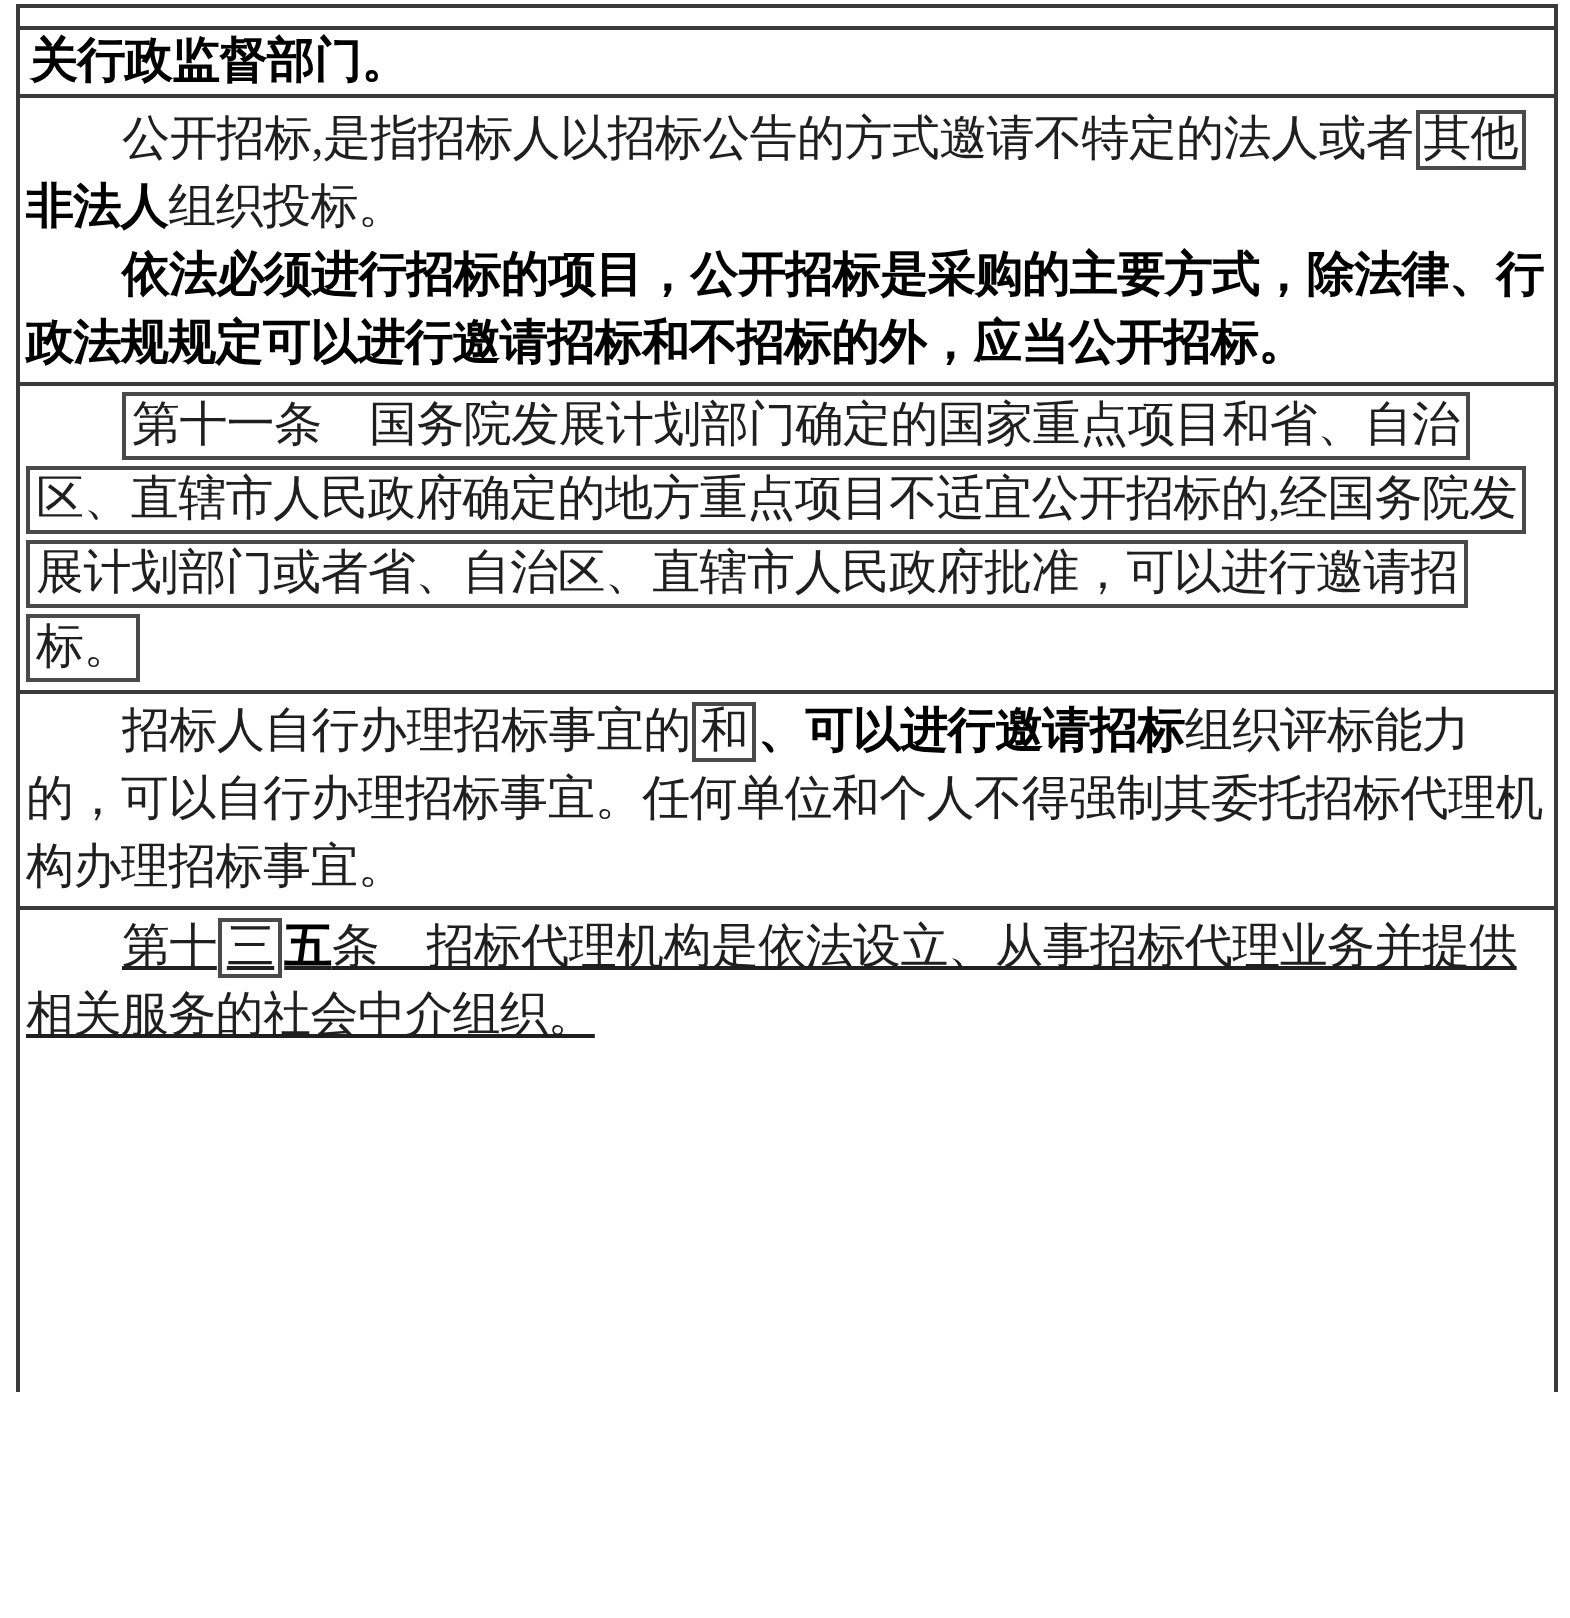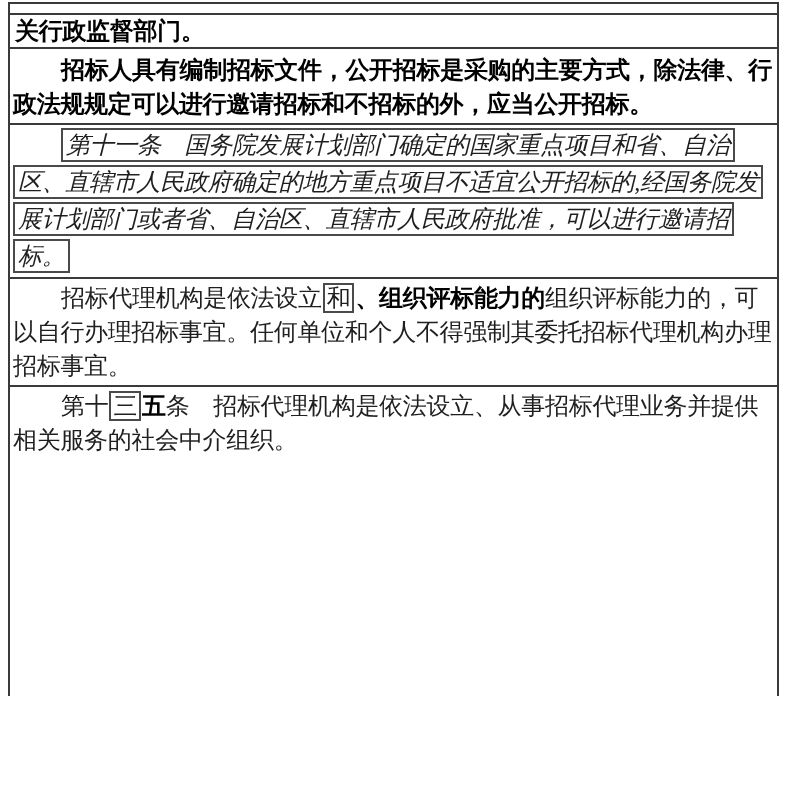--- a/index.html
+++ b/index.html
@@ -12,28 +12,28 @@
     font-family:"Liberation Serif","DejaVu Serif",serif;
     font-size:24px; line-height:34px; letter-spacing:-0.3px;
     color:var(--text);
   }
   .doc-table{
     position:absolute; left:8px; top:2px; width:771px; height:799px;
     box-sizing:border-box; border:2px solid var(--border);
     overflow:hidden; background:var(--bg);
   }
   .row{ border-bottom:2px solid var(--border); padding:2px 2px 2px 3px; }
-  .row:last-child{ border-bottom:none; }
+  .row:last-child{ border-bottom:none;text-decoration:underline; }
   .row-spacer{ height:9px; padding:0; }
   .row-r1{ padding:1px 2px 1px 5px; line-height:30px; }
   .row-r2{ padding-top:4px; }
   .row-r3{ line-height:37px; }
   .para{ margin:0; }
   .para.indent{ text-indent:2em; }
-  .para.boxedline{ line-height:37px;font-style:italic; }
+  .para.boxedline{ line-height:37px; }
   .seg-r{ color:var(--text); }
   .seg-b{
     font-family:"Liberation Sans","DejaVu Sans",sans-serif;
     font-weight:700; color:var(--boldtext);
   }
   .seg-box{
     border:2px solid var(--boxb);
     padding:0 2px; margin:0 1px;
   }
   .del-block{
@@ -46,25 +46,26 @@
 </head>
 <body>
 
 <div class="sheet">
   <div class="doc-table" id="doc-table">
       <div class="row row-spacer"></div>
       <div class="row row-r1">
         <p class="para"><span class="seg-b">关行政监督部门。</span></p>
       </div>
       <div class="row row-r2">
-        <p class="para indent"><span class="seg-b">招标人具有编制招标文件，公开招标是采购的主要方式，除法律、行政法规规定可以进行邀请招标和不招标的外，应当公开招标。</span></p>
+        <p class="para indent"><span class="seg-r">公开招标,是指招标人以招标公告的方式邀请不特定的法人或者</span><span class="seg-box">其他</span><span class="seg-b">非法人</span><span class="seg-r">组织投标。</span></p>
+        <p class="para indent"><span class="seg-b">依法必须进行招标的项目，公开招标是采购的主要方式，除法律、行政法规规定可以进行邀请招标和不招标的外，应当公开招标。</span></p>
       </div>
       <div class="row row-r3">
         <p class="para indent boxedline"><span class="del-block"><span class="seg-r">第十一条　国务院发展计划部门确定的国家重点项目和省、自治区、直辖市人民政府确定的地方重点项目不适宜公开招标的,经国务院发展计划部门或者省、自治区、直辖市人民政府批准，可以进行邀请招标。</span></span></p>
       </div>
       <div class="row row-r4">
-        <p class="para indent"><span class="seg-r">招标代理机构是依法设立</span><span class="seg-box">和</span><span class="seg-b">、组织评标能力的</span><span class="seg-r">组织评标能力的，可以自行办理招标事宜。任何单位和个人不得强制其委托招标代理机构办理招标事宜。</span></p>
+        <p class="para indent"><span class="seg-r">招标人自行办理招标事宜的</span><span class="seg-box">和</span><span class="seg-b">、可以进行邀请招标</span><span class="seg-r">组织评标能力的，可以自行办理招标事宜。任何单位和个人不得强制其委托招标代理机构办理招标事宜。</span></p>
       </div>
       <div class="row row-r5">
         <p class="para indent"><span class="seg-r">第十</span><span class="seg-box">三</span><span class="seg-b">五</span><span class="seg-r">条　招标代理机构是依法设立、从事招标代理业务并提供相关服务的社会中介组织。</span></p>
       </div>
     </div>
 </div>
 
 </body></html>

